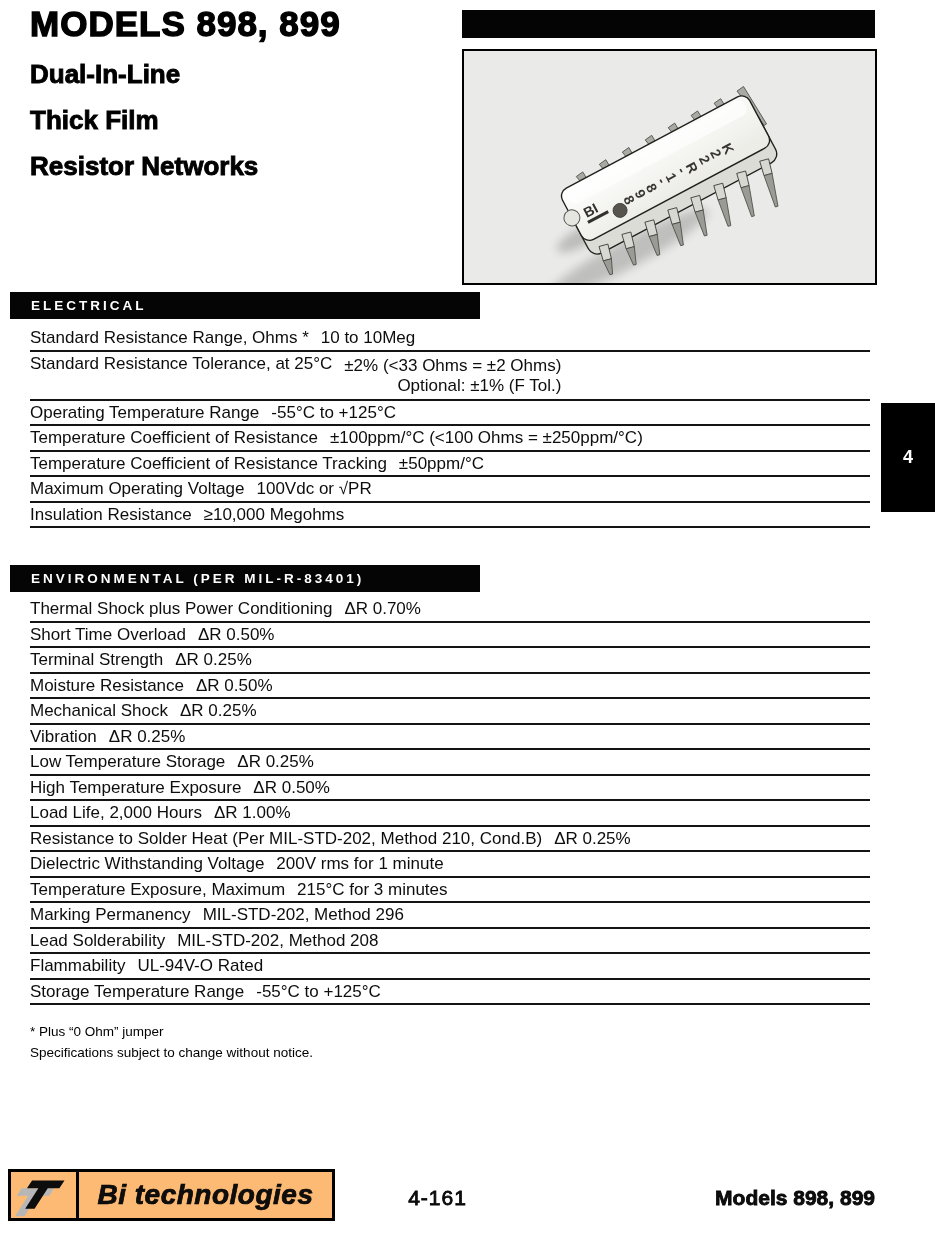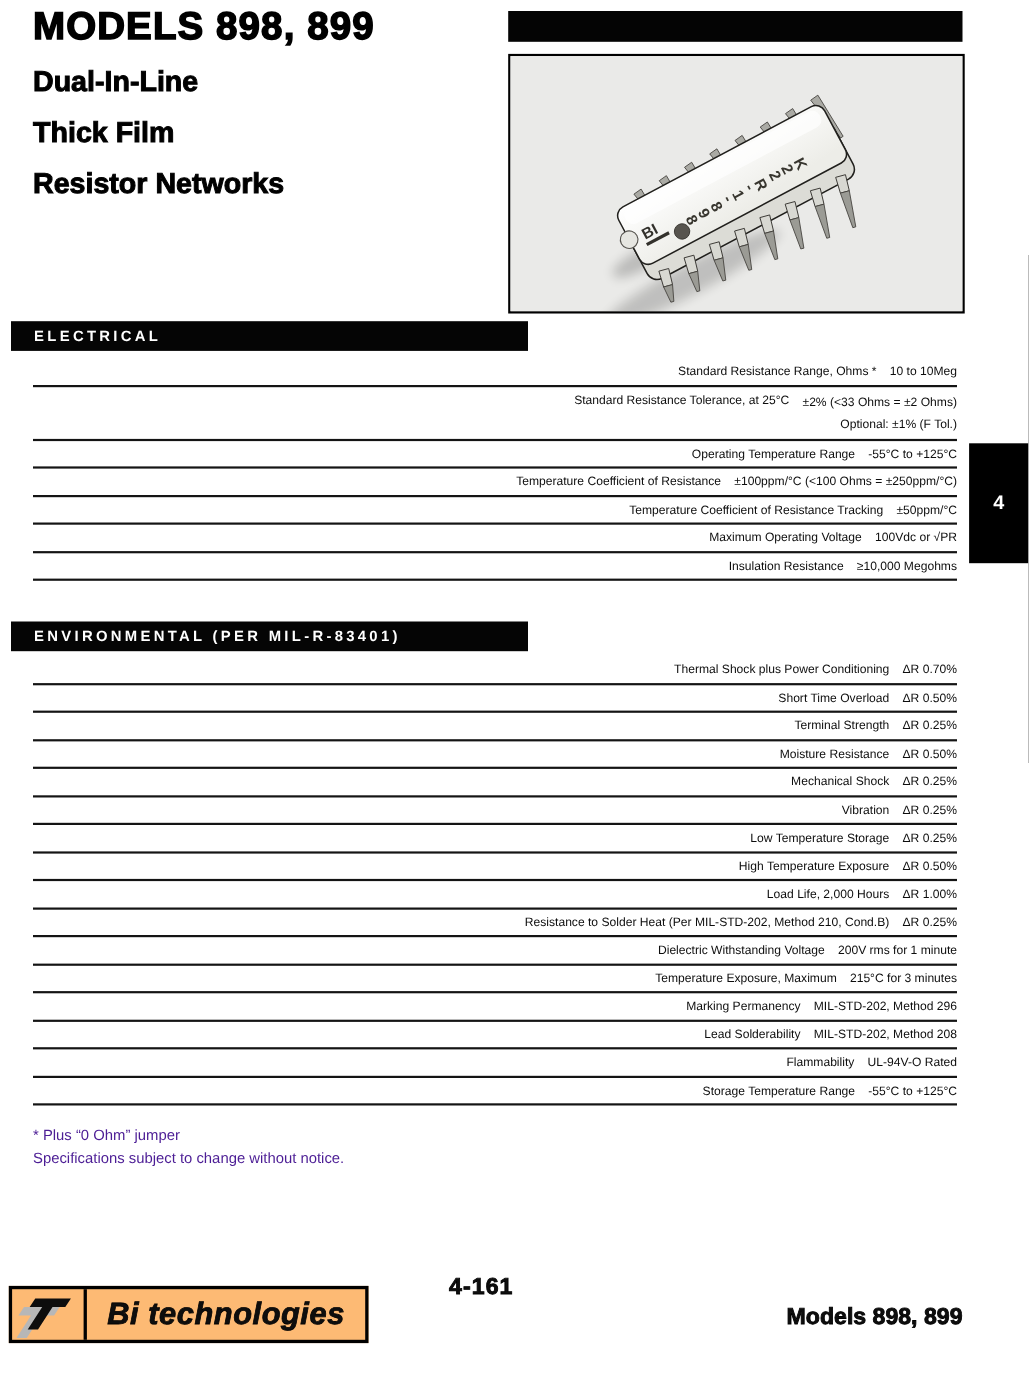--- a/index.html
+++ b/index.html
@@ -31,52 +31,52 @@
     color:#ffffff; font-size:13.5px; font-weight:bold; letter-spacing:3px;
     line-height:27px; padding-left:21px; box-sizing:border-box; white-space:nowrap;
   }
   #bar-electrical { top:292px; }
   #bar-environmental { top:565px; }
   
   .spec-table { position:absolute; left:30px; width:840px; }
   #table-electrical { top:326px; }
   #table-environmental { top:597px; }
   .spec-row {
-    display:flex; justify-content:flex-end; align-items:flex-start;
+    display:flex; justify-content:flex-start; align-items:flex-start;
     border-bottom:2px solid #141414; padding:4px 0 3px 0;
-    font-size:11px; line-height:16.5px; color:#0d0d0d;
+    font-size:17px; line-height:16.5px; color:#0d0d0d;
   }
   .spec-label { white-space:nowrap; padding-right:12px; }
   .spec-value { text-align:right; white-space:nowrap; }
   .spec-value div { line-height:20px; }
   .spec-row.single .spec-value div { line-height:16.5px; }
   
   .side-tab {
     position:absolute; left:881px; top:403px; width:54px; height:109px; background:#000;
     color:#fff; display:flex; align-items:center; justify-content:center;
     font-size:18px; font-weight:bold;
   }
   
-  .footnote { position:absolute; left:30px; font-size:13.5px; color:#4c1d95; }
+  .footnote { position:absolute; left:30px; font-size:13.5px; color:#000000; }
   #footnote-1 { top:1024px; }
   #footnote-2 { top:1045px; }
   
   .footer-logo {
     position:absolute; left:8px; top:1169px; width:327px; height:52px;
     border:3px solid #000; box-sizing:border-box; display:flex; background:#fdba74;
   }
   .logo-emblem { width:68px; border-right:3px solid #000; box-sizing:border-box; display:flex; align-items:center; justify-content:center; }
   .logo-word {
     flex:1; display:flex; align-items:center; justify-content:center;
     font-size:28px; font-weight:bold; font-style:italic; letter-spacing:0.5px;
     -webkit-text-stroke:0.7px #000; white-space:nowrap;
   }
   .footer-page {
-    position:absolute; left:380px; top:1158px; width:115px; text-align:center;
-    font-size:21px; font-weight:bold; -webkit-text-stroke:0.8px #000; letter-spacing:1px;
+    position:absolute; left:380px; top:1186px; width:115px; text-align:center;
+    font-size:21px; font-weight:normal; -webkit-text-stroke:0.8px #000; letter-spacing:1px;
   }
   .footer-ref {
     position:absolute; right:60px; top:1186px; font-size:21px; font-weight:bold;
     -webkit-text-stroke:0.8px #000; white-space:nowrap;
   }
 </style>
 </head>
 <body>
 
 <div class="page">

